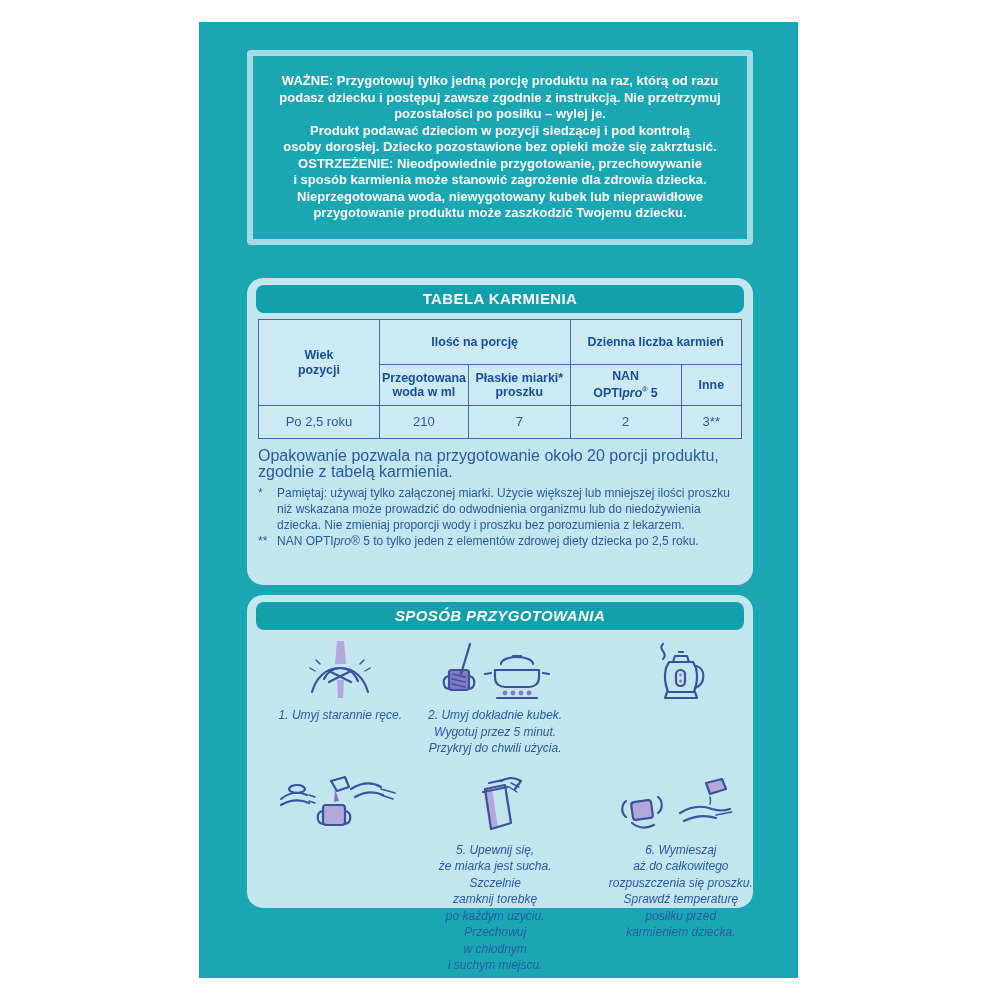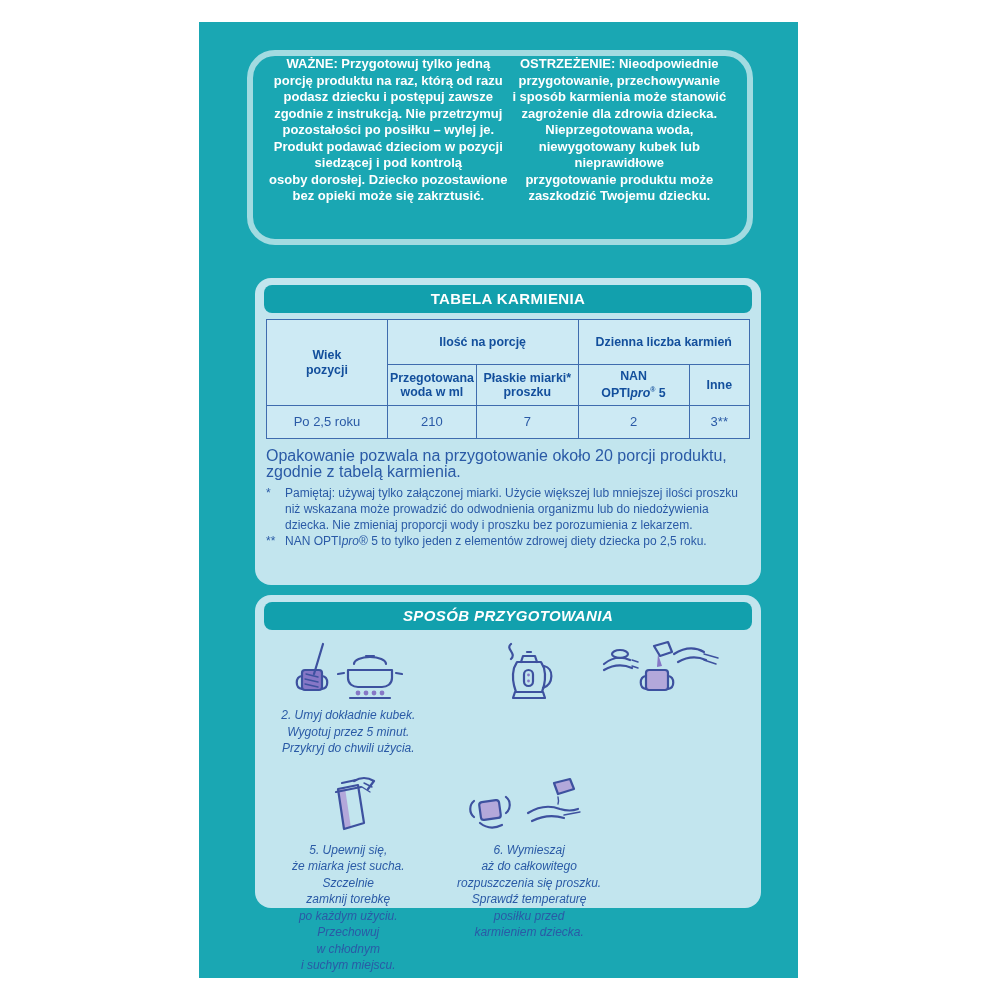--- a/index.html
+++ b/index.html
@@ -8,31 +8,31 @@
     font-family:"Liberation Sans", sans-serif;overflow:hidden;
   }
   .package{
     position:absolute;left:199px;top:22px;width:599px;height:956px;
     background:#1aa7b3;
   }
   .preline{white-space:pre-line;}
   
   .warning{
     position:absolute;left:48px;top:28px;width:506px;height:195px;
-    border:6px solid #a2dbe1;border-radius:28px;box-sizing:border-box;
-    display:flex;flex-direction:row;justify-content:center;
+    border:6px solid #a2dbe1;border-radius:4px;box-sizing:border-box;
+    display:flex;flex-direction:column;justify-content:center;
     padding:0 16px;
   }
   .warning p{
     margin:0;color:#ffffff;font-weight:bold;font-size:13px;line-height:16.5px;
     text-align:center;
   }
   
   .panel{
-    position:absolute;left:56px;width:506px;background:#c2e5ee;
+    position:absolute;left:48px;width:506px;background:#c2e5ee;
     border-radius:16px;box-sizing:border-box;padding:7px 9px 0;
   }
   .bar{
     height:28px;border-radius:8px;background:#12a0ad;color:#ffffff;
     font-weight:bold;font-size:15px;line-height:28px;text-align:center;
     letter-spacing:.4px;
   }
   
   .panel.feeding{top:256px;height:307px;}
   table.ft{
@@ -134,20 +134,37 @@
     <div class="fnote">
       <span class="mark">**</span>
       <span><span>NAN OPTI</span><span class="pro-it">pro</span><span>® 5 to tylko jeden z elementów zdrowej diety dziecka po 2,5 roku.</span></span>
     </div>
   </div>
 
   <div class="panel prep">
     <div class="bar">SPOSÓB PRZYGOTOWANIA</div>
     <div class="steps">
 
+      <div class="step">
+        <div class="icon-box">
+          <svg width="72" height="62" viewBox="0 0 72 62">
+            <path class="lav" d="M33,1 L40,1 L42,24 L31,24 Z"></path>
+            <path class="lav" d="M33,40 L40,40 L39,58 L34,58 Z"></path>
+            <path class="ln" d="M8,52 C12,38 22,28 35,28 C45,28 51,34 54,41"></path>
+            <path class="ln" d="M64,52 C60,38 50,28 37,28 C29,28 23,33 20,39"></path>
+            <path class="ln" d="M25,42 L47,31"></path>
+            <path class="ln" d="M25,31 L47,42"></path>
+            <path class="lnthin" d="M6,28 l5,3"></path>
+              <path class="lnthin" d="M66,28 l-5,3"></path>
+            <path class="lnthin" d="M12,20 l4,4"></path>
+              <path class="lnthin" d="M60,20 l-4,4"></path>
+          </svg>
+        </div>
+        <div class="cap preline">1. Umyj starannie ręce.</div>
+      </div>
 
       <div class="step">
         <div class="icon-box">
           <svg width="112" height="62" viewBox="0 0 112 62">
             <rect class="lav2" x="10" y="30" width="20" height="20" rx="3"></rect>
             <rect class="ln" x="10" y="30" width="20" height="20" rx="3"></rect>
             <path class="ln" d="M10,36 c-7,1 -7,12 0,13"></path>
             <path class="ln" d="M30,36 c7,1 7,12 0,13"></path>
             <path class="ln" d="M31,4 L22,34"></path>
             <path class="lnthin" d="M14,34 l12,3 M13,39 l13,3 M13,44 l13,3"></path>

